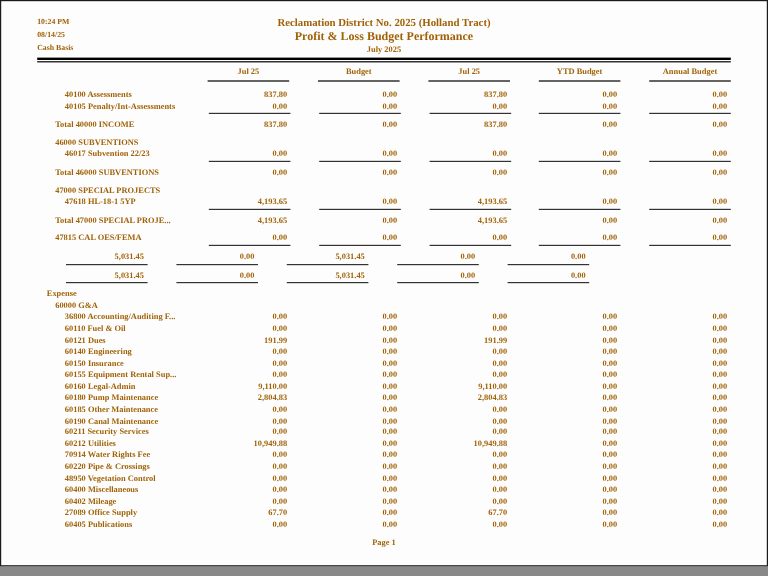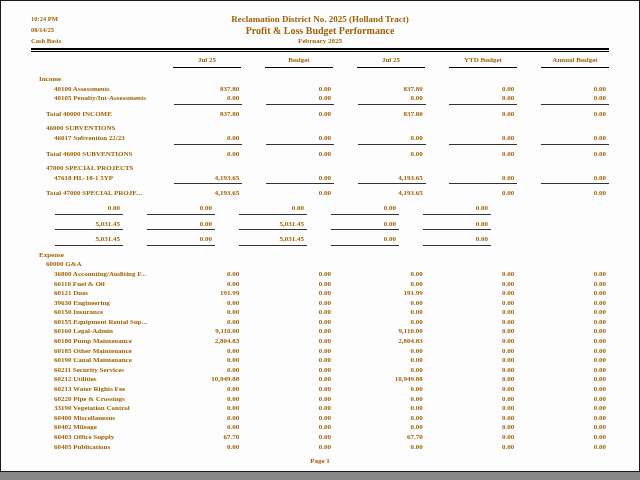--- a/index.html
+++ b/index.html
@@ -42,21 +42,21 @@
 <div class="page">
   <div class="report-header">
     <div class="meta">
       <div>10:24 PM</div>
       <div>08/14/25</div>
       <div>Cash Basis</div>
     </div>
     <div class="titles">
       <div class="title-company">Reclamation District No. 2025 (Holland Tract)</div>
       <div class="title-report">Profit &amp; Loss Budget Performance</div>
-      <div class="title-period">February 2025</div>
+      <div class="title-period">July 2025</div>
     </div>
     <div class="meta-right"></div>
   </div>
 
   <div class="rule"></div>
 
   <div class="col-headers">
     <div class="col-spacer"></div>
   <div class="col-h">
         <span>Jul 25</span>
@@ -69,23 +69,20 @@
       </div>
       <div class="col-h">
         <span>YTD Budget</span>
       </div>
       <div class="col-h">
         <span>Annual Budget</span>
       </div>
     </div>
 
   <div class="rows">
-      <div class="row indent0">
-        <div class="label">Income</div>
-      </div>
       <div class="row indent2">
         <div class="label">40100 Assessments</div>
         <div class="cell"><span>837.80</span></div>
         <div class="cell"><span>0.00</span></div>
         <div class="cell"><span>837.80</span></div>
         <div class="cell"><span>0.00</span></div>
         <div class="cell"><span>0.00</span></div>
       </div>
       <div class="row indent2 ul">
         <div class="label">40105 Penalty/Int-Assessments</div>
@@ -135,20 +132,21 @@
       </div>
       <div class="row indent1 gap">
         <div class="label">Total 47000 SPECIAL PROJE...</div>
         <div class="cell"><span>4,193.65</span></div>
         <div class="cell"><span>0.00</span></div>
         <div class="cell"><span>4,193.65</span></div>
         <div class="cell"><span>0.00</span></div>
         <div class="cell"><span>0.00</span></div>
       </div>
       <div class="row indent1 gap ul">
+        <div class="label">47815 CAL OES/FEMA</div>
         <div class="cell"><span>0.00</span></div>
         <div class="cell"><span>0.00</span></div>
         <div class="cell"><span>0.00</span></div>
         <div class="cell"><span>0.00</span></div>
         <div class="cell"><span>0.00</span></div>
       </div>
       <div class="row indent0 gap ul">
         <div class="cell"><span>5,031.45</span></div>
         <div class="cell"><span>0.00</span></div>
         <div class="cell"><span>5,031.45</span></div>
@@ -186,21 +184,21 @@
       </div>
       <div class="row indent2">
         <div class="label">60121 Dues</div>
         <div class="cell"><span>191.99</span></div>
         <div class="cell"><span>0.00</span></div>
         <div class="cell"><span>191.99</span></div>
         <div class="cell"><span>0.00</span></div>
         <div class="cell"><span>0.00</span></div>
       </div>
       <div class="row indent2">
-        <div class="label">39630 Engineering</div>
+        <div class="label">60140 Engineering</div>
         <div class="cell"><span>0.00</span></div>
         <div class="cell"><span>0.00</span></div>
         <div class="cell"><span>0.00</span></div>
         <div class="cell"><span>0.00</span></div>
         <div class="cell"><span>0.00</span></div>
       </div>
       <div class="row indent2">
         <div class="label">60150 Insurance</div>
         <div class="cell"><span>0.00</span></div>
         <div class="cell"><span>0.00</span></div>
@@ -258,37 +256,37 @@
       </div>
       <div class="row indent2">
         <div class="label">60212 Utilities</div>
         <div class="cell"><span>10,949.88</span></div>
         <div class="cell"><span>0.00</span></div>
         <div class="cell"><span>10,949.88</span></div>
         <div class="cell"><span>0.00</span></div>
         <div class="cell"><span>0.00</span></div>
       </div>
       <div class="row indent2">
-        <div class="label">60213 Water Rights Fee</div>
+        <div class="label">70914 Water Rights Fee</div>
         <div class="cell"><span>0.00</span></div>
         <div class="cell"><span>0.00</span></div>
         <div class="cell"><span>0.00</span></div>
         <div class="cell"><span>0.00</span></div>
         <div class="cell"><span>0.00</span></div>
       </div>
       <div class="row indent2">
         <div class="label">60220 Pipe &amp; Crossings</div>
         <div class="cell"><span>0.00</span></div>
         <div class="cell"><span>0.00</span></div>
         <div class="cell"><span>0.00</span></div>
         <div class="cell"><span>0.00</span></div>
         <div class="cell"><span>0.00</span></div>
       </div>
       <div class="row indent2">
-        <div class="label">33190 Vegetation Control</div>
+        <div class="label">48950 Vegetation Control</div>
         <div class="cell"><span>0.00</span></div>
         <div class="cell"><span>0.00</span></div>
         <div class="cell"><span>0.00</span></div>
         <div class="cell"><span>0.00</span></div>
         <div class="cell"><span>0.00</span></div>
       </div>
       <div class="row indent2">
         <div class="label">60400 Miscellaneous</div>
         <div class="cell"><span>0.00</span></div>
         <div class="cell"><span>0.00</span></div>
@@ -298,21 +296,21 @@
       </div>
       <div class="row indent2">
         <div class="label">60402 Mileage</div>
         <div class="cell"><span>0.00</span></div>
         <div class="cell"><span>0.00</span></div>
         <div class="cell"><span>0.00</span></div>
         <div class="cell"><span>0.00</span></div>
         <div class="cell"><span>0.00</span></div>
       </div>
       <div class="row indent2">
-        <div class="label">60403 Office Supply</div>
+        <div class="label">27089 Office Supply</div>
         <div class="cell"><span>67.70</span></div>
         <div class="cell"><span>0.00</span></div>
         <div class="cell"><span>67.70</span></div>
         <div class="cell"><span>0.00</span></div>
         <div class="cell"><span>0.00</span></div>
       </div>
       <div class="row indent2">
         <div class="label">60405 Publications</div>
         <div class="cell"><span>0.00</span></div>
         <div class="cell"><span>0.00</span></div>

